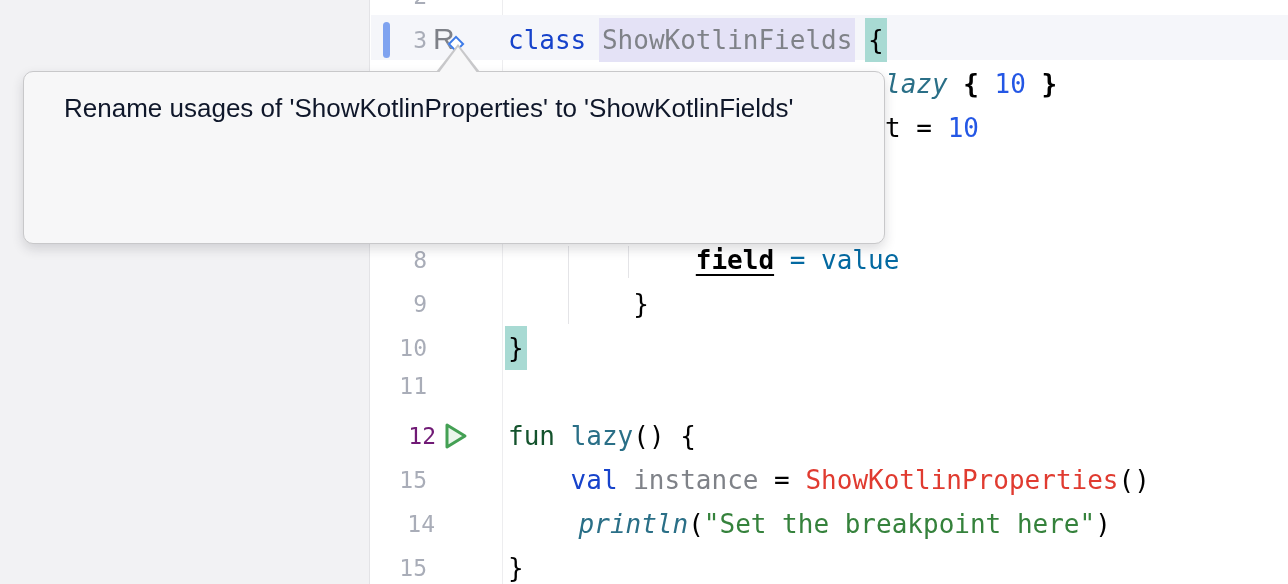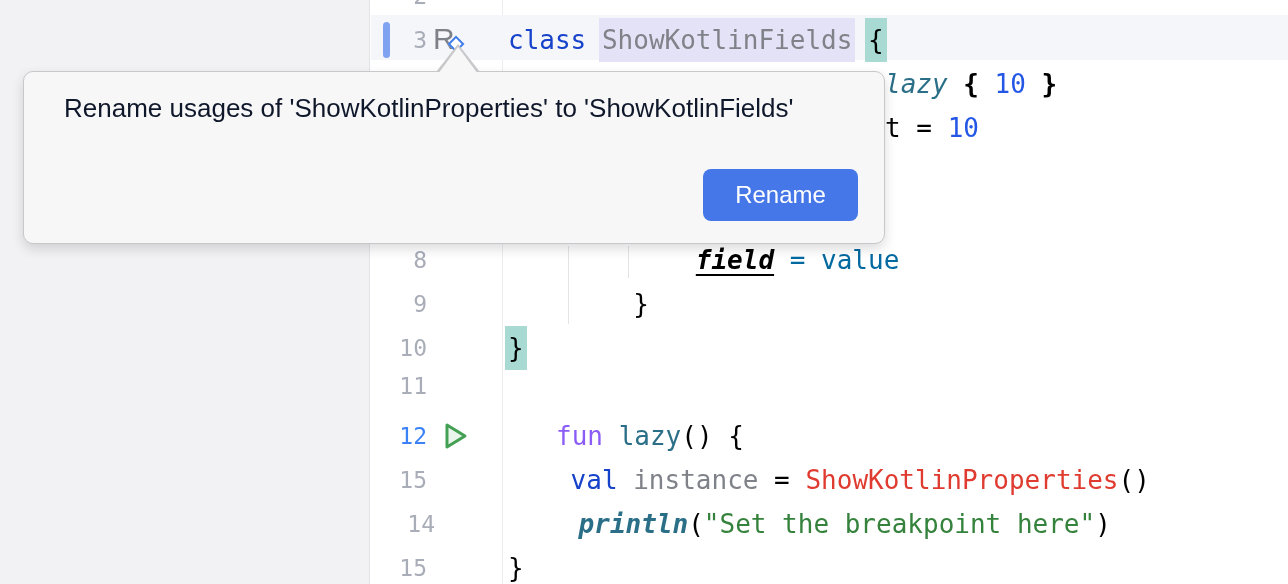--- a/index.html
+++ b/index.html
@@ -77,53 +77,52 @@
     <div class="row" style="top: 62px;">
       <span class="lnum" style="color: rgb(169, 173, 184);"></span>
       <span class="code" style="left: 885px;"><span class="tok-i" style="color: rgb(42, 111, 135);">lazy</span><span class="" style="color: rgb(0, 0, 0);"> </span><span class="tok-b" style="color: rgb(0, 0, 0);">{</span><span class="" style="color: rgb(0, 0, 0);"> </span><span class="" style="color: rgb(36, 87, 229);">10</span><span class="" style="color: rgb(0, 0, 0);"> </span><span class="tok-b" style="color: rgb(0, 0, 0);">}</span></span>
     </div>
     <div class="row" style="top: 106px;">
       <span class="lnum" style="color: rgb(169, 173, 184);"></span>
       <span class="code" style="left: 885px;"><span class="" style="color: rgb(0, 0, 0);">t = </span><span class="" style="color: rgb(36, 87, 229);">10</span></span>
     </div>
     <div class="row" style="top: 238px;">
       <span class="lnum" style="color: rgb(169, 173, 184);">8</span>
-      <span class="code" style="left: 695.8px;"><span class="tok-b tok-u" style="color: rgb(0, 0, 0); font-style: italic;">field</span><span class="" style="color: #0369a1;"> = value</span></span>
+      <span class="code" style="left: 695.8px;"><span class="tok-b tok-u" style="color: rgb(0, 0, 0);">field</span><span class="" style="color: #0369a1;"> = value</span></span>
     </div>
     <div class="row" style="top: 282px;">
       <span class="lnum" style="color: rgb(169, 173, 184);">9</span>
       <span class="code" style="left: 633.2px;"><span class="" style="color: rgb(0, 0, 0);">}</span></span>
     </div>
     <div class="row" style="top: 326px;">
       <span class="lnum" style="color: rgb(169, 173, 184);">10</span>
       <span class="code" style="left: 508px;"><span class="tok-bg" style="background: rgb(168, 218, 211); color: rgb(0, 0, 0);">}</span></span>
     </div>
     <div class="row" style="top: 364px; padding-left: 22px;">
       <span class="lnum" style="color: rgb(169, 173, 184);">11</span>
       <span class="code" style="left: 508px;"></span>
     </div>
     <div class="row" style="top: 414px;">
-      <span class="lnum" style="color: #3b82f6;">12</span>
+      <span class="lnum" style="color: #701a75; margin-left: 9px;">12</span>
       <span class="run-gutter-icon"><svg width="26" height="30" viewBox="0 0 26 30">
           <path d="M4 4 L22 15 L4 26 Z" fill="#EAF6EC" stroke="#44A054" stroke-width="3" stroke-linejoin="round"></path>
         </svg></span>
-      <span class="code" style="left: 508px;"><span class="" style="color: #8b5cf6; margin-left: 48px;">fun</span><span class="" style="color: rgb(0, 0, 0);"> </span><span class="" style="color: rgb(42, 111, 135);">lazy</span><span class="" style="color: rgb(0, 0, 0);">() {</span></span>
+      <span class="code" style="left: 508px;"><span class="" style="color: #14532d;">fun</span><span class="" style="color: rgb(0, 0, 0);"> </span><span class="" style="color: rgb(42, 111, 135);">lazy</span><span class="" style="color: rgb(0, 0, 0);">() {</span></span>
     </div>
     <div class="row" style="top: 458px;">
       <span class="lnum" style="color: rgb(169, 173, 184);">15</span>
       <span class="code" style="left: 570.6px;"><span class="" style="color: rgb(23, 67, 203);">val</span><span class="" style="color: rgb(0, 0, 0);"> </span><span class="" style="color: rgb(127, 130, 136);">instance</span><span class="" style="color: rgb(0, 0, 0);"> = </span><span class="" style="color: rgb(224, 59, 48);">ShowKotlinProperties</span><span class="" style="color: rgb(0, 0, 0);">()</span></span>
     </div>
     <div class="row" style="top: 502px; margin-left: 8px;">
       <span class="lnum" style="color: rgb(169, 173, 184);">14</span>
-      <span class="code" style="left: 570.6px;"><span class="tok-i" style="color: rgb(42, 111, 135); font-weight: bold;">println</span><span class="" style="color: rgb(0, 0, 0);">(</span><span class="" style="color: rgb(53, 130, 60);">"Set the breakpoint here"</span><span class="" style="color: rgb(0, 0, 0);">)</span></span>
+      <span class="code" style="left: 570.6px;"><span class="tok-i" style="color: rgb(42, 111, 135);">println</span><span class="" style="color: rgb(0, 0, 0);">(</span><span class="" style="color: rgb(53, 130, 60);">"Set the breakpoint here"</span><span class="" style="color: rgb(0, 0, 0);">)</span></span>
     </div>
     <div class="row" style="top: 546px;">
       <span class="lnum" style="color: rgb(169, 173, 184);">15</span>
       <span class="code" style="left: 508px;"><span class="" style="color: rgb(0, 0, 0);">}</span></span>
     </div>
   </div>
 
 <div class="popup">
   <div class="notch-outer"></div>
   <div class="notch-inner"></div>
   <div class="popup-msg">Rename usages of 'ShowKotlinProperties' to 'ShowKotlinFields'</div>
-  <button class="rename-btn">Rename</button>
 </div>
 
 </body></html>

